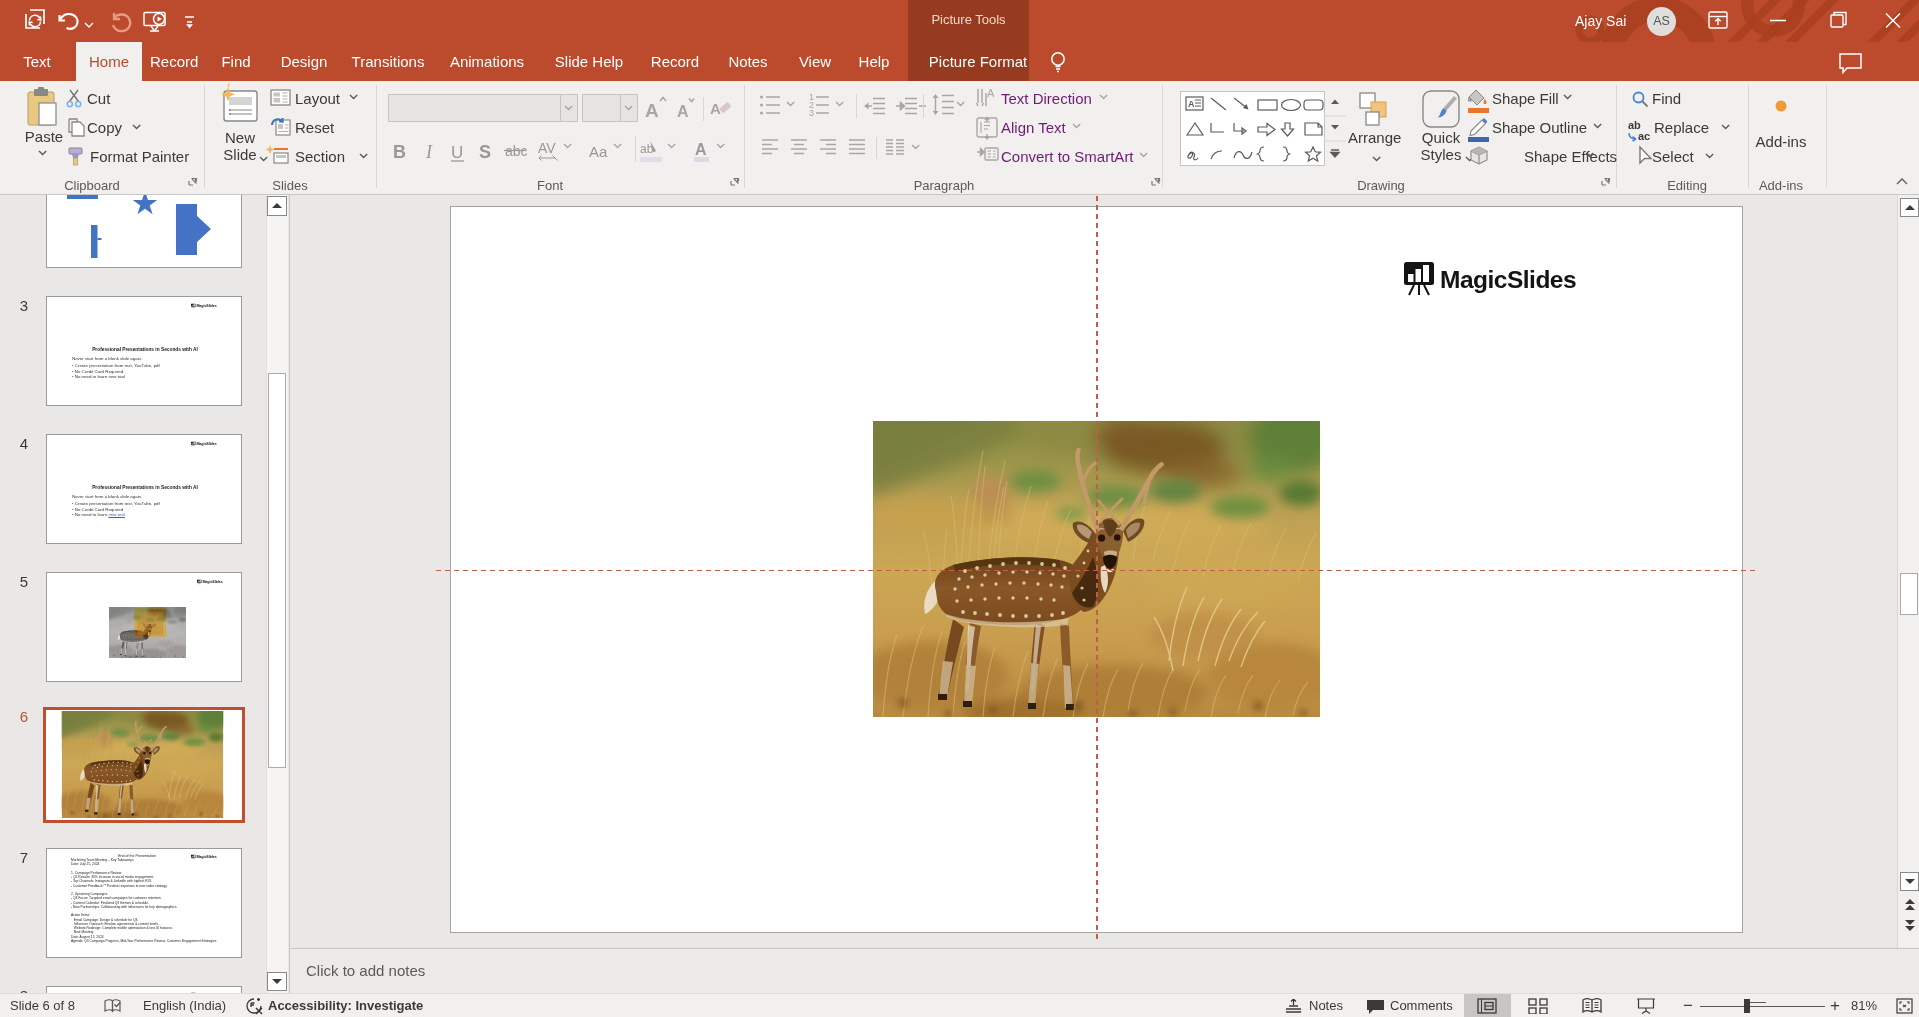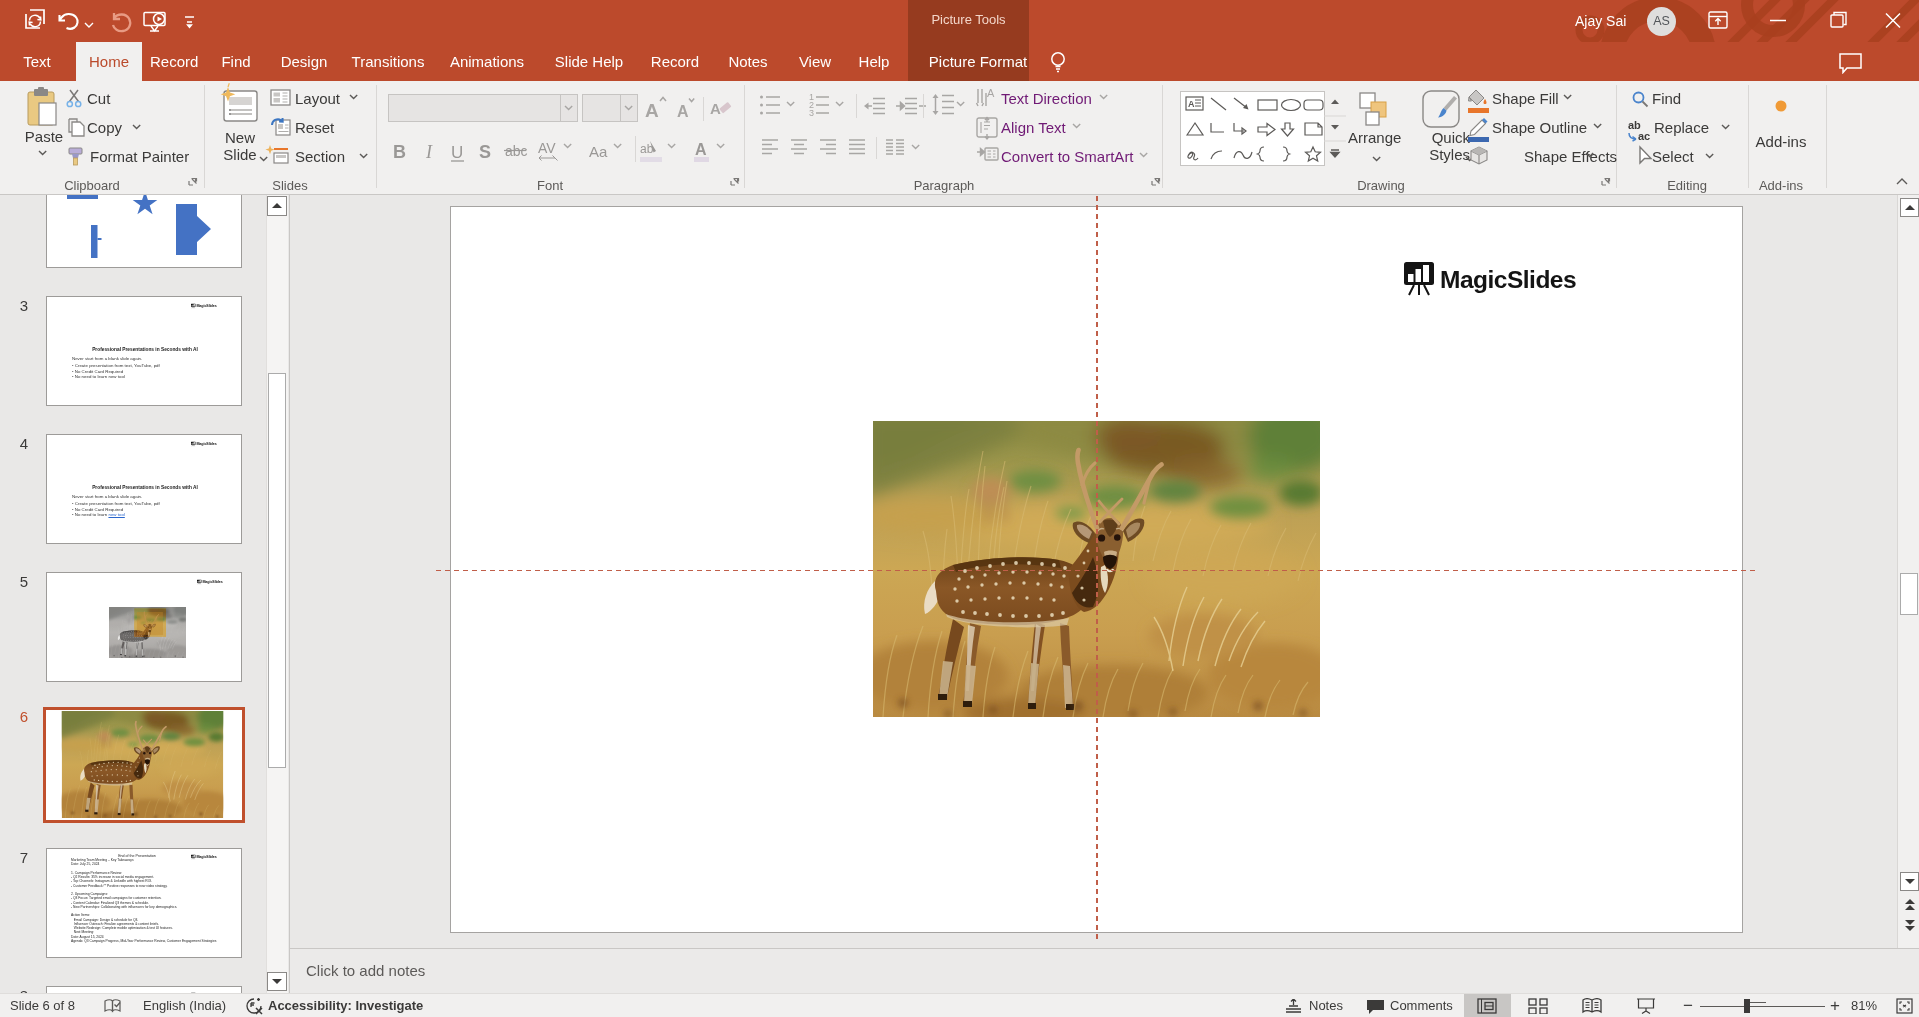--- a/index.html
+++ b/index.html
@@ -120,21 +120,21 @@
  <div class="rtxt" style="left:87px;top:38px">Copy</div>
  <div class="rtxt" style="left:90px;top:67px">Format Painter</div>
  <div class="rtxt" style="left:214px;top:48px;width:52px;text-align:center">New<br>Slide</div>
  <div class="rtxt" style="left:295px;top:9px">Layout</div>
  <div class="rtxt" style="left:295px;top:38px">Reset</div>
  <div class="rtxt" style="left:295px;top:67px">Section</div>
  <div class="rtxt gray" style="left:1001px;top:9px">Text Direction</div>
  <div class="rtxt gray" style="left:1001px;top:38px">Align Text</div>
  <div class="rtxt gray" style="left:1001px;top:67px">Convert to SmartArt</div>
  <div class="rtxt" style="left:1348px;top:48px;width:58px;text-align:left">Arrange</div>
- <div class="rtxt" style="left:1412px;top:48px;width:58px;text-align:right">Quick<br>Styles</div>
+ <div class="rtxt" style="left:1412px;top:48px;width:58px;text-align:center">Quick<br>Styles</div>
  <div class="rtxt" style="left:1492px;top:9px">Shape Fill</div>
  <div class="rtxt" style="left:1492px;top:38px">Shape Outline</div>
  <div class="rtxt" style="left:1524px;top:67px">Shape Effects</div>
  <div class="rtxt" style="left:1652px;top:9px">Find</div>
  <div class="rtxt" style="left:1654px;top:38px">Replace</div>
  <div class="rtxt" style="left:1652px;top:67px">Select</div>
  <div class="rtxt" style="left:1748px;top:52px;width:66px;text-align:center">Add-ins</div>
 
  <div class="glabel" style="left:42px;width:100px">Clipboard</div>
  <div class="glabel" style="left:240px;width:100px">Slides</div>

